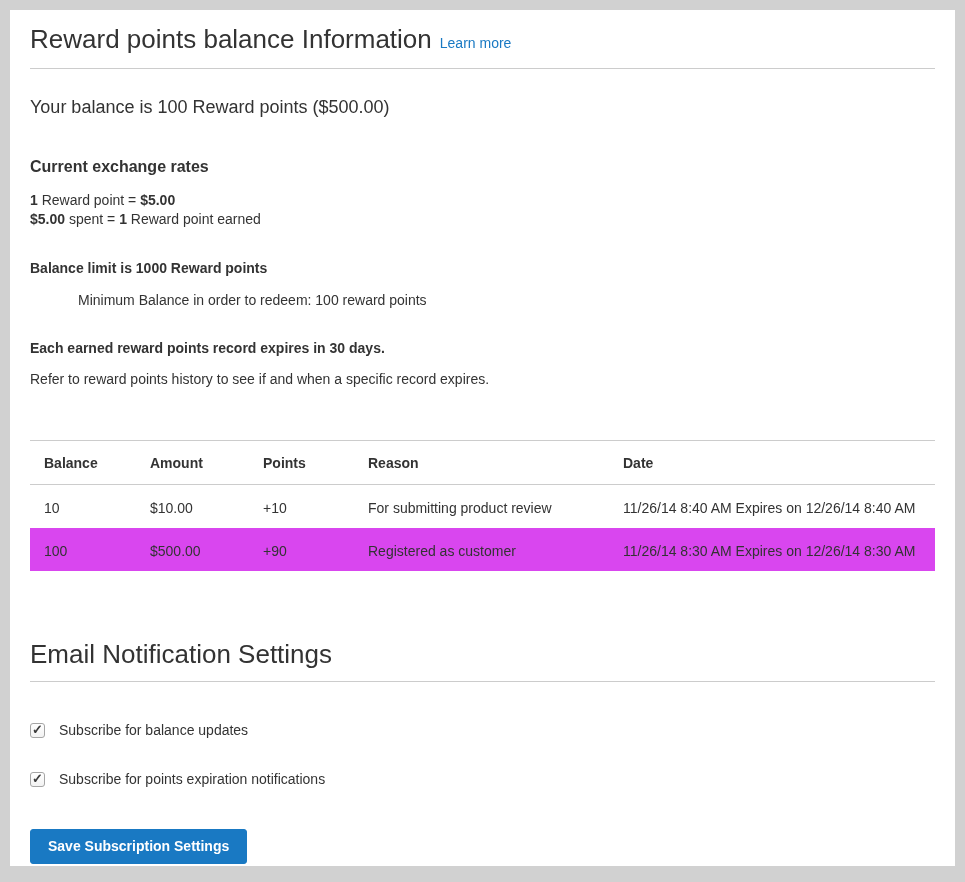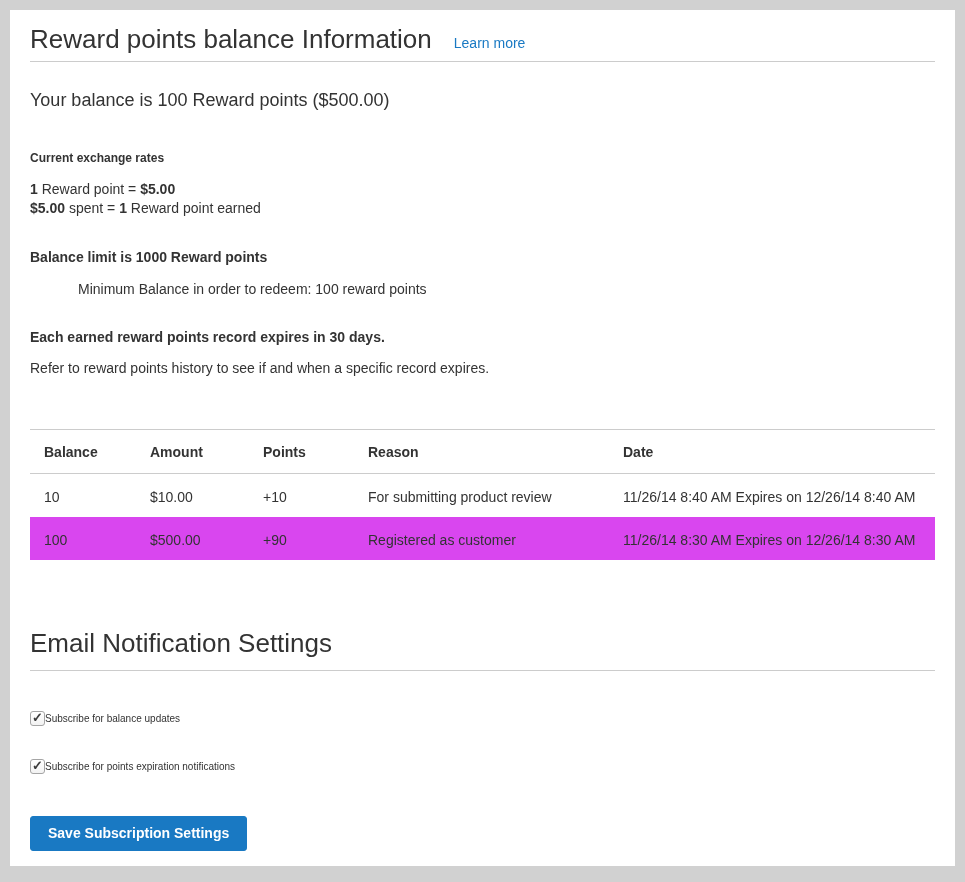--- a/index.html
+++ b/index.html
@@ -18,22 +18,22 @@
     top: 10px;
     width: 945px;
     height: 856px;
     background: #ffffff;
     padding: 14px 20px 20px 20px;
     overflow: hidden;
   }
   .title-row {
     display: flex;
     align-items: baseline;
-    gap: 22px;
-    margin-bottom: 6px;
+    gap: 8px;
+    margin-bottom: 13px;
   }
   .page-title {
     font-size: 26px;
     font-weight: 300;
     color: #333;
     margin: 0;
   }
   .learn-more {
     font-size: 14px;
     color: #1979c3;
@@ -46,21 +46,21 @@
     margin: 0;
   }
   .balance-summary {
     margin-top: 28px;
     font-size: 18px;
     color: #333;
   }
   .bold { font-weight: bold; }
   .exchange-heading {
     margin-top: 40px;
-    font-size: 12px;
+    font-size: 16px;
     font-weight: bold;
   }
   .rates {
     margin-top: 15px;
     line-height: 19px;
   }
   .limit-text {
     margin-top: 31px;
     font-weight: bold;
   }
@@ -117,21 +117,22 @@
   .checkbox-row input[type="checkbox"]:checked::after {
     content: "✓";
     position: absolute;
     left: 1px;
     top: -2px;
     font-size: 13px;
     font-weight: bold;
     color: #3c3c3c;
   }
   .checkbox-label {
-    font-size: 10px;
+    margin-left: 14px;
+    font-size: 14px;
     cursor: pointer;
   }
   .save-button {
     margin-top: 42px;
     display: inline-block;
     background: #1979c3;
     border: 1px solid #1979c3;
     border-radius: 3px;
     color: #fff;
     font-family: "Liberation Sans", "DejaVu Sans", sans-serif;

